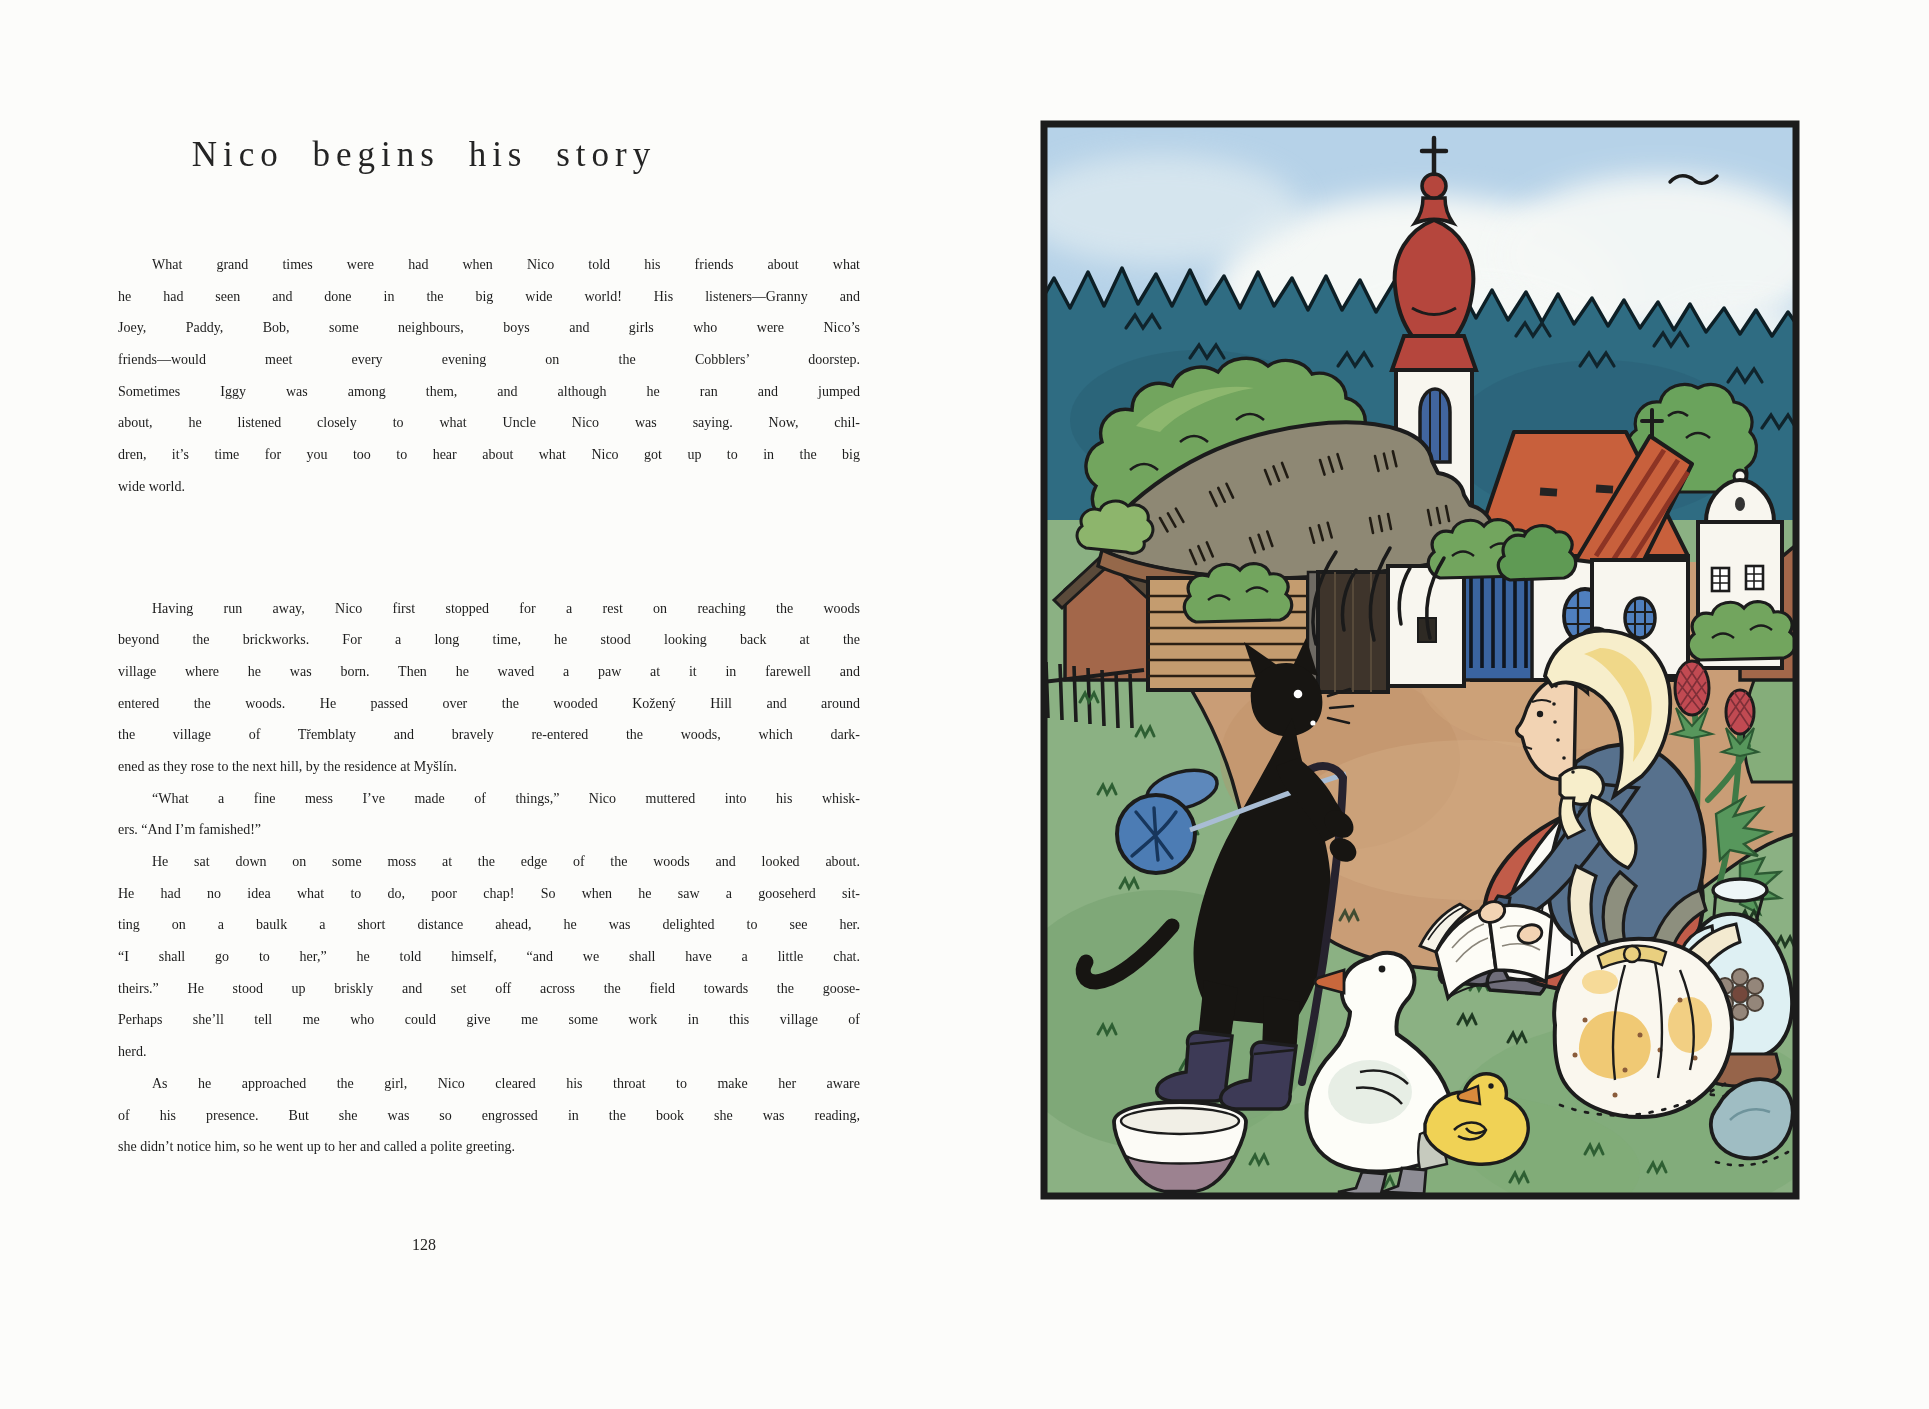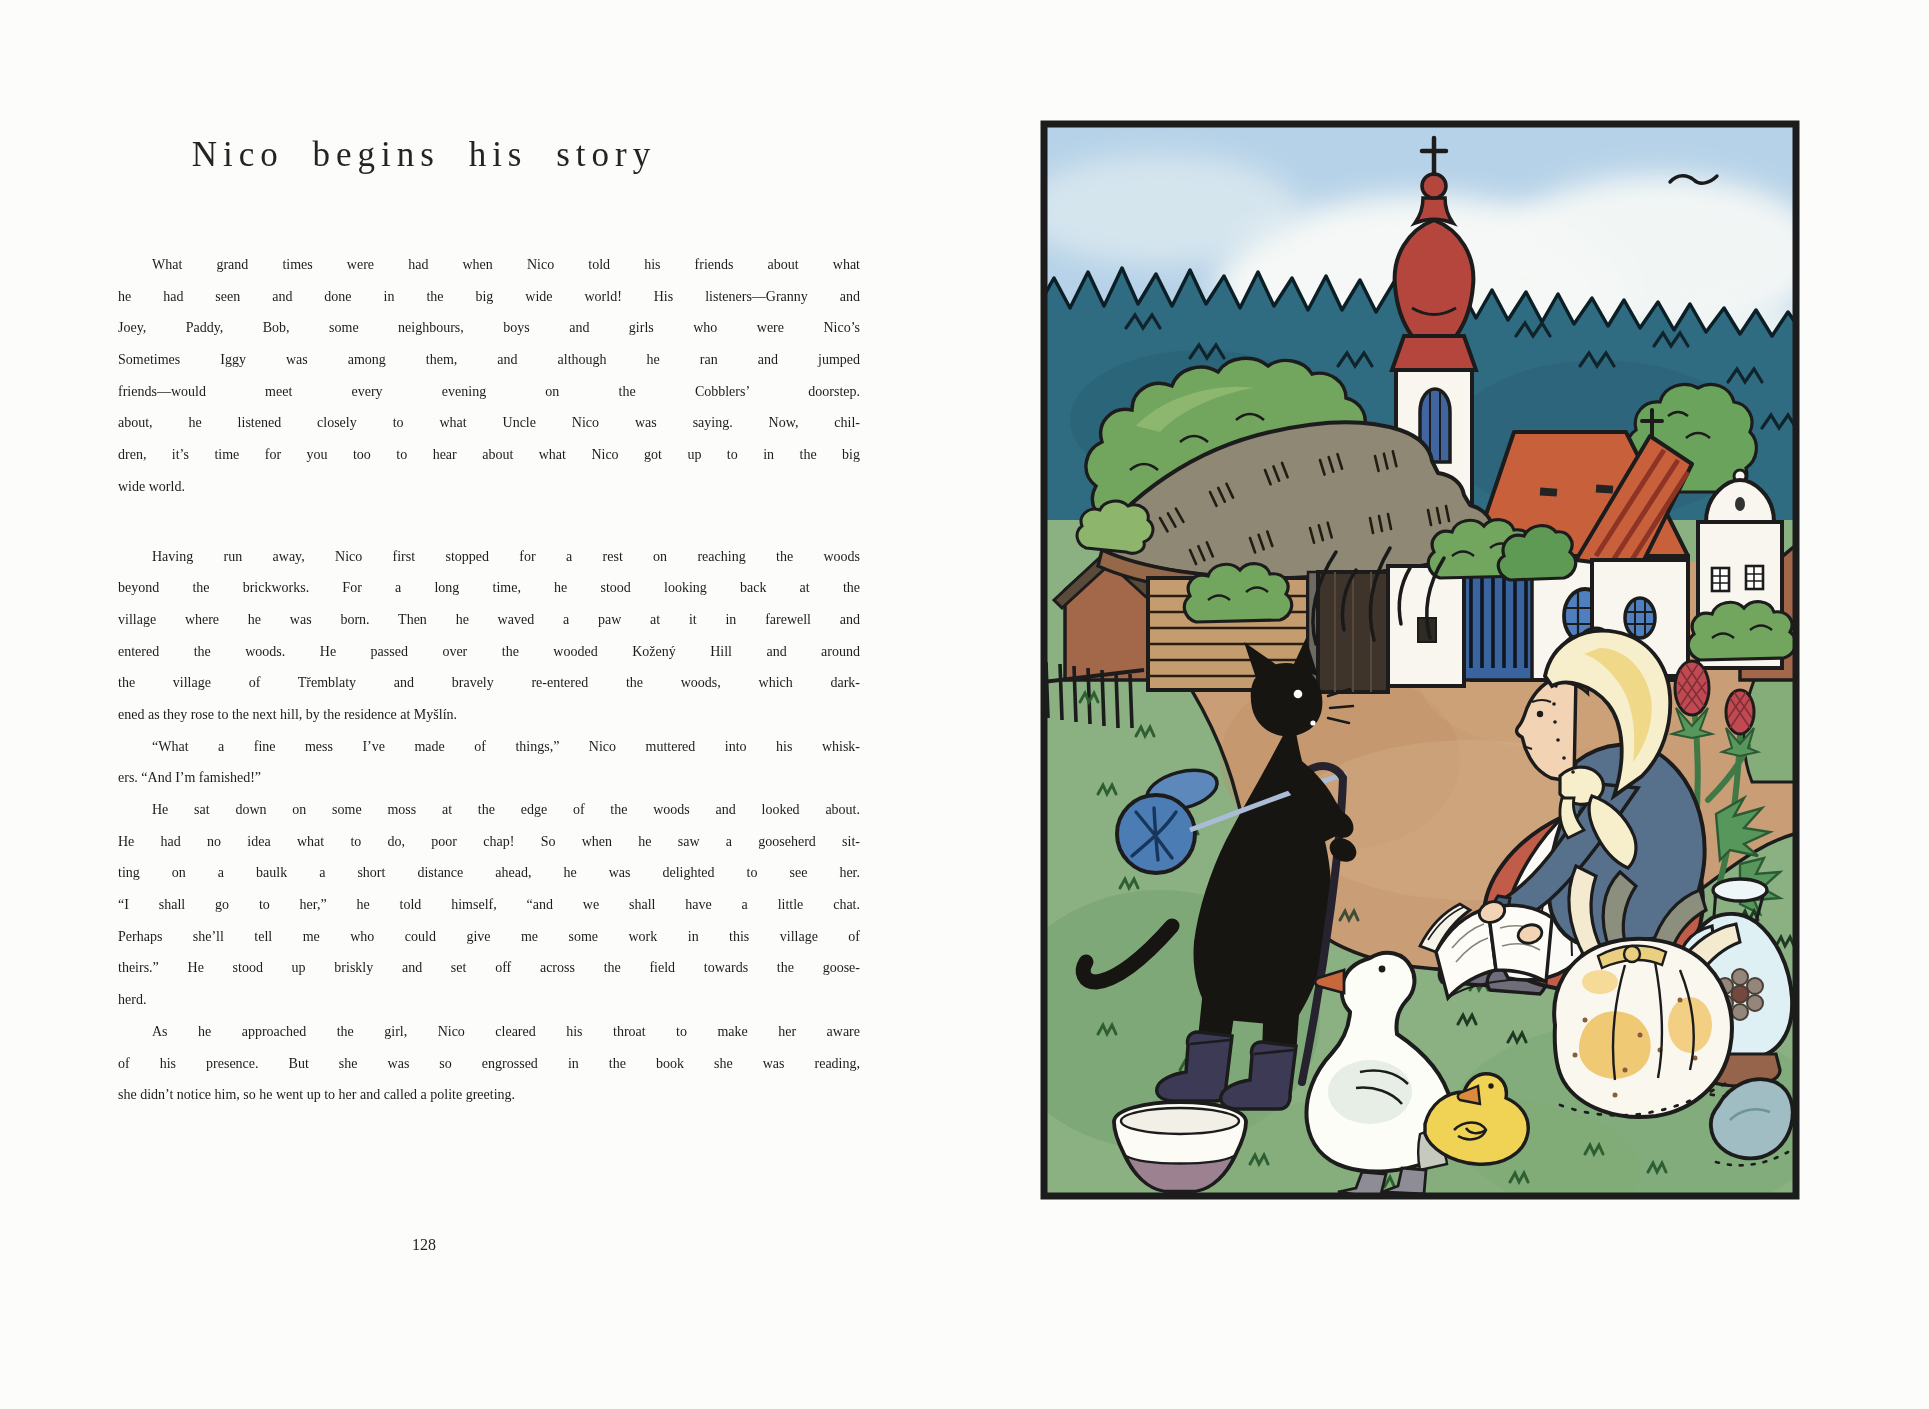--- a/index.html
+++ b/index.html
@@ -7,21 +7,21 @@
     position:relative;width:1929px;height:1409px;background:#fcfcfa;
     overflow:hidden;font-family:"Liberation Serif", serif;color:#1c1c1c;
   }
   .title{
     position:absolute;left:118px;top:112px;width:612px;
     text-align:center;font-size:35px;font-weight:400;
     letter-spacing:6px;word-spacing:14px;color:#242424;
   }
   .text-col{position:absolute;left:118px;top:249px;width:742px;}
   .para{margin:0;}
-  .para.gap{margin-top:38px;}
+  .para.gap{margin-top:90px;}
   .line{
     font-size:14px;line-height:31.7px;height:31.7px;
     text-align:justify;text-align-last:justify;white-space:normal;
   }
   .line.end{text-align-last:left;}
   .line.indent{text-indent:34px;}
   .folio{
     position:absolute;left:118px;top:1236px;width:612px;
     text-align:center;font-size:16px;color:#242424;
   }
@@ -33,22 +33,22 @@
 
 <div class="sheet">
 
   <h1 class="title">Nico begins his story</h1>
 
   <div class="text-col" id="paragraphs">
       <div class="para">
         <div class="line indent">What grand times were had when Nico told his friends about what</div>
         <div class="line">he had seen and done in the big wide world! His listeners—Granny and</div>
         <div class="line">Joey, Paddy, Bob, some neighbours, boys and girls who were Nico’s</div>
+        <div class="line">friends—would meet every evening on the Cobblers’ doorstep.</div>
         <div class="line">Sometimes Iggy was among them, and although he ran and jumped</div>
-        <div class="line">friends—would meet every evening on the Cobblers’ doorstep.</div>
         <div class="line">about, he listened closely to what Uncle Nico was saying. Now, chil-</div>
         <div class="line">dren, it’s time for you too to hear about what Nico got up to in the big</div>
         <div class="line end">wide world.</div>
       </div>
       <div class="para gap">
         <div class="line indent">Having run away, Nico first stopped for a rest on reaching the woods</div>
         <div class="line">beyond the brickworks. For a long time, he stood looking back at the</div>
         <div class="line">village where he was born. Then he waved a paw at it in farewell and</div>
         <div class="line">entered the woods. He passed over the wooded Kožený Hill and around</div>
         <div class="line">the village of Třemblaty and bravely re-entered the woods, which dark-</div>
@@ -56,22 +56,22 @@
       </div>
       <div class="para">
         <div class="line indent">“What a fine mess I’ve made of things,” Nico muttered into his whisk-</div>
         <div class="line end">ers. “And I’m famished!”</div>
       </div>
       <div class="para">
         <div class="line indent">He sat down on some moss at the edge of the woods and looked about.</div>
         <div class="line">He had no idea what to do, poor chap! So when he saw a gooseherd sit-</div>
         <div class="line">ting on a baulk a short distance ahead, he was delighted to see her.</div>
         <div class="line">“I shall go to her,” he told himself, “and we shall have a little chat.</div>
+        <div class="line">theirs.” He stood up briskly and set off across the field towards the goose-</div>
         <div class="line">Perhaps she’ll tell me who could give me some work in this village of</div>
-        <div class="line">theirs.” He stood up briskly and set off across the field towards the goose-</div>
         <div class="line end">herd.</div>
       </div>
       <div class="para">
         <div class="line indent">As he approached the girl, Nico cleared his throat to make her aware</div>
         <div class="line">of his presence. But she was so engrossed in the book she was reading,</div>
         <div class="line end">she didn’t notice him, so he went up to her and called a polite greeting.</div>
       </div>
     </div>
 
   <div class="folio">128</div>

